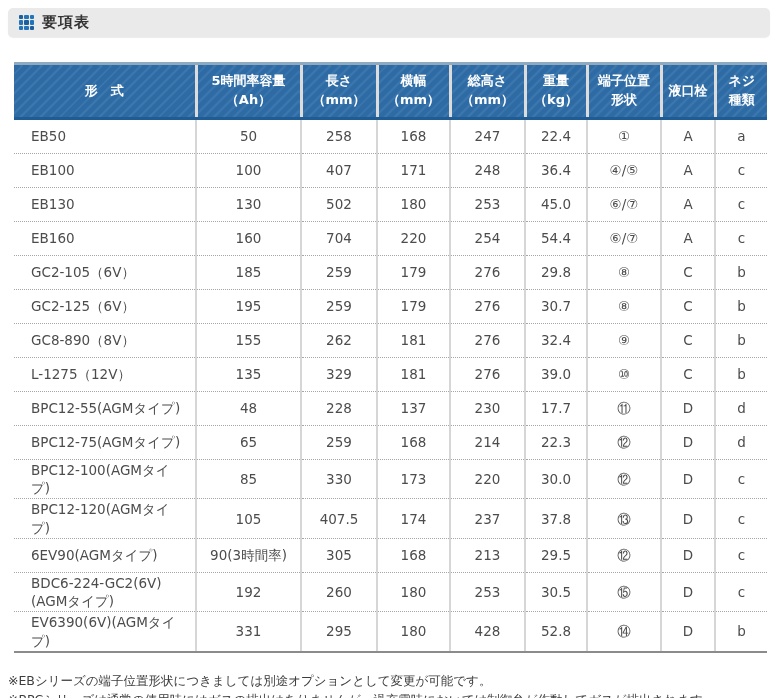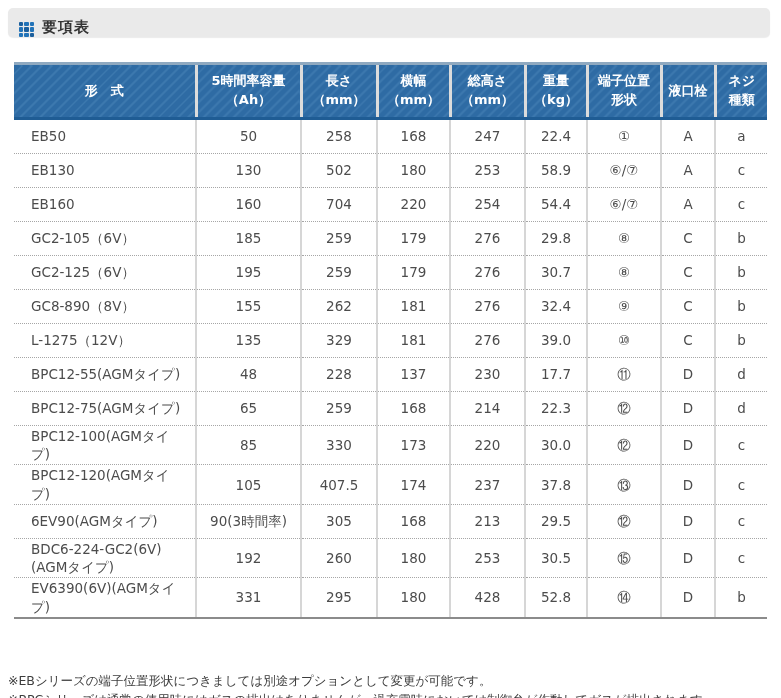--- a/index.html
+++ b/index.html
@@ -7,21 +7,21 @@
     width:781px;height:698px;overflow:hidden;
     font-family:"DejaVu Sans","Liberation Sans",sans-serif;
     -webkit-font-smoothing:antialiased;
   }
   .page{position:relative;width:781px;height:698px;}
 
   
   .title-bar{
     position:absolute;left:8px;top:8px;width:762px;height:29px;
     background:#eaeaea;border-radius:5px;
-    display:flex;align-items:flex-end;
+    display:flex;align-items:center;
     box-shadow:0 1px 1px rgba(0,0,0,0.08);
   }
   .grid-icon{
     width:15px;height:15px;margin-left:11px;
     display:grid;grid-template-columns:repeat(3,1fr);grid-template-rows:repeat(3,1fr);
     gap:1px;
   }
   .grid-icon span{background:#2273b8;border-radius:1px;}
   .grid-icon span:nth-child(1),.grid-icon span:nth-child(5),.grid-icon span:nth-child(9){background:#1b5f9d;}
   .title-text{
@@ -142,26 +142,37 @@
           <td>50</td>
           <td>258</td>
           <td>168</td>
           <td>247</td>
           <td>22.4</td>
           <td>①</td>
           <td>A</td>
           <td>a</td>
         </tr>
         <tr>
+          <td>EB100</td>
+          <td>100</td>
+          <td>407</td>
+          <td>171</td>
+          <td>248</td>
+          <td>36.4</td>
+          <td>④/⑤</td>
+          <td>A</td>
+          <td>c</td>
+        </tr>
+        <tr>
           <td>EB130</td>
           <td>130</td>
           <td>502</td>
           <td>180</td>
           <td>253</td>
-          <td>58.9</td>
+          <td>45.0</td>
           <td>⑥/⑦</td>
           <td>A</td>
           <td>c</td>
         </tr>
         <tr>
           <td>EB160</td>
           <td>160</td>
           <td>704</td>
           <td>220</td>
           <td>254</td>

